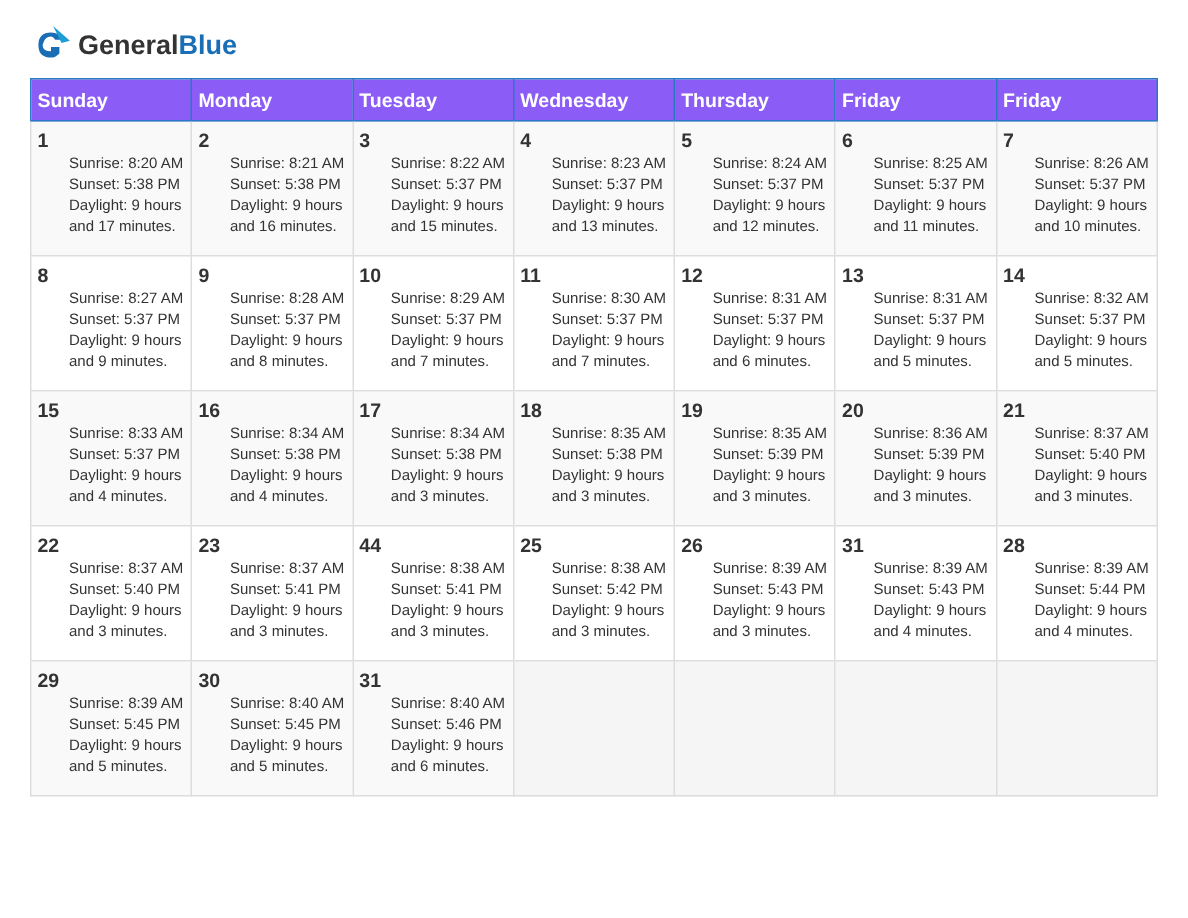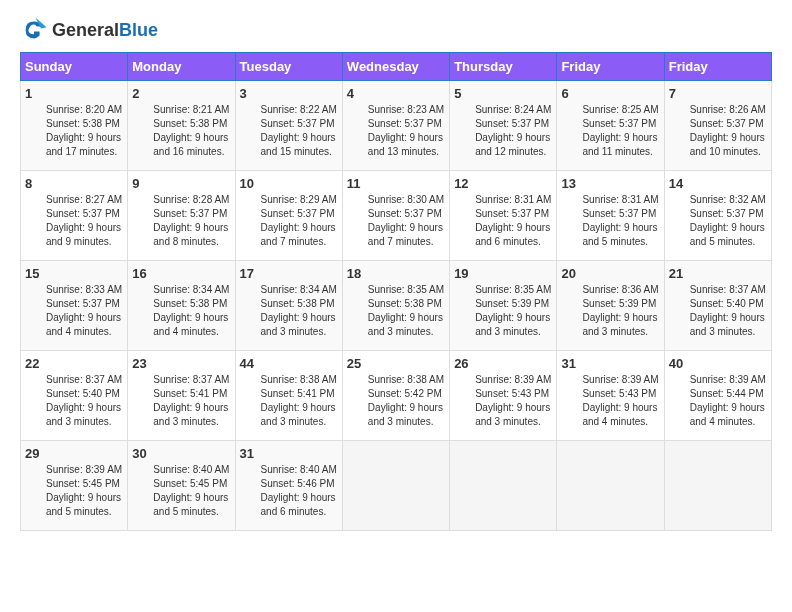--- a/index.html
+++ b/index.html
@@ -234,21 +234,21 @@
         </td>
         <td>
           <span class="day-num">26</span>
           <div class="cell-text">Sunrise: 8:39 AM<br>Sunset: 5:43 PM<br>Daylight: 9 hours<br>and 3 minutes.</div>
         </td>
         <td>
           <span class="day-num">31</span>
           <div class="cell-text">Sunrise: 8:39 AM<br>Sunset: 5:43 PM<br>Daylight: 9 hours<br>and 4 minutes.</div>
         </td>
         <td>
-          <span class="day-num">40</span>
+          <span class="day-num">28</span>
           <div class="cell-text">Sunrise: 8:39 AM<br>Sunset: 5:44 PM<br>Daylight: 9 hours<br>and 4 minutes.</div>
         </td>
       </tr>
       <tr>
         <td>
           <span class="day-num">29</span>
           <div class="cell-text">Sunrise: 8:39 AM<br>Sunset: 5:45 PM<br>Daylight: 9 hours<br>and 5 minutes.</div>
         </td>
         <td>
           <span class="day-num">30</span>

